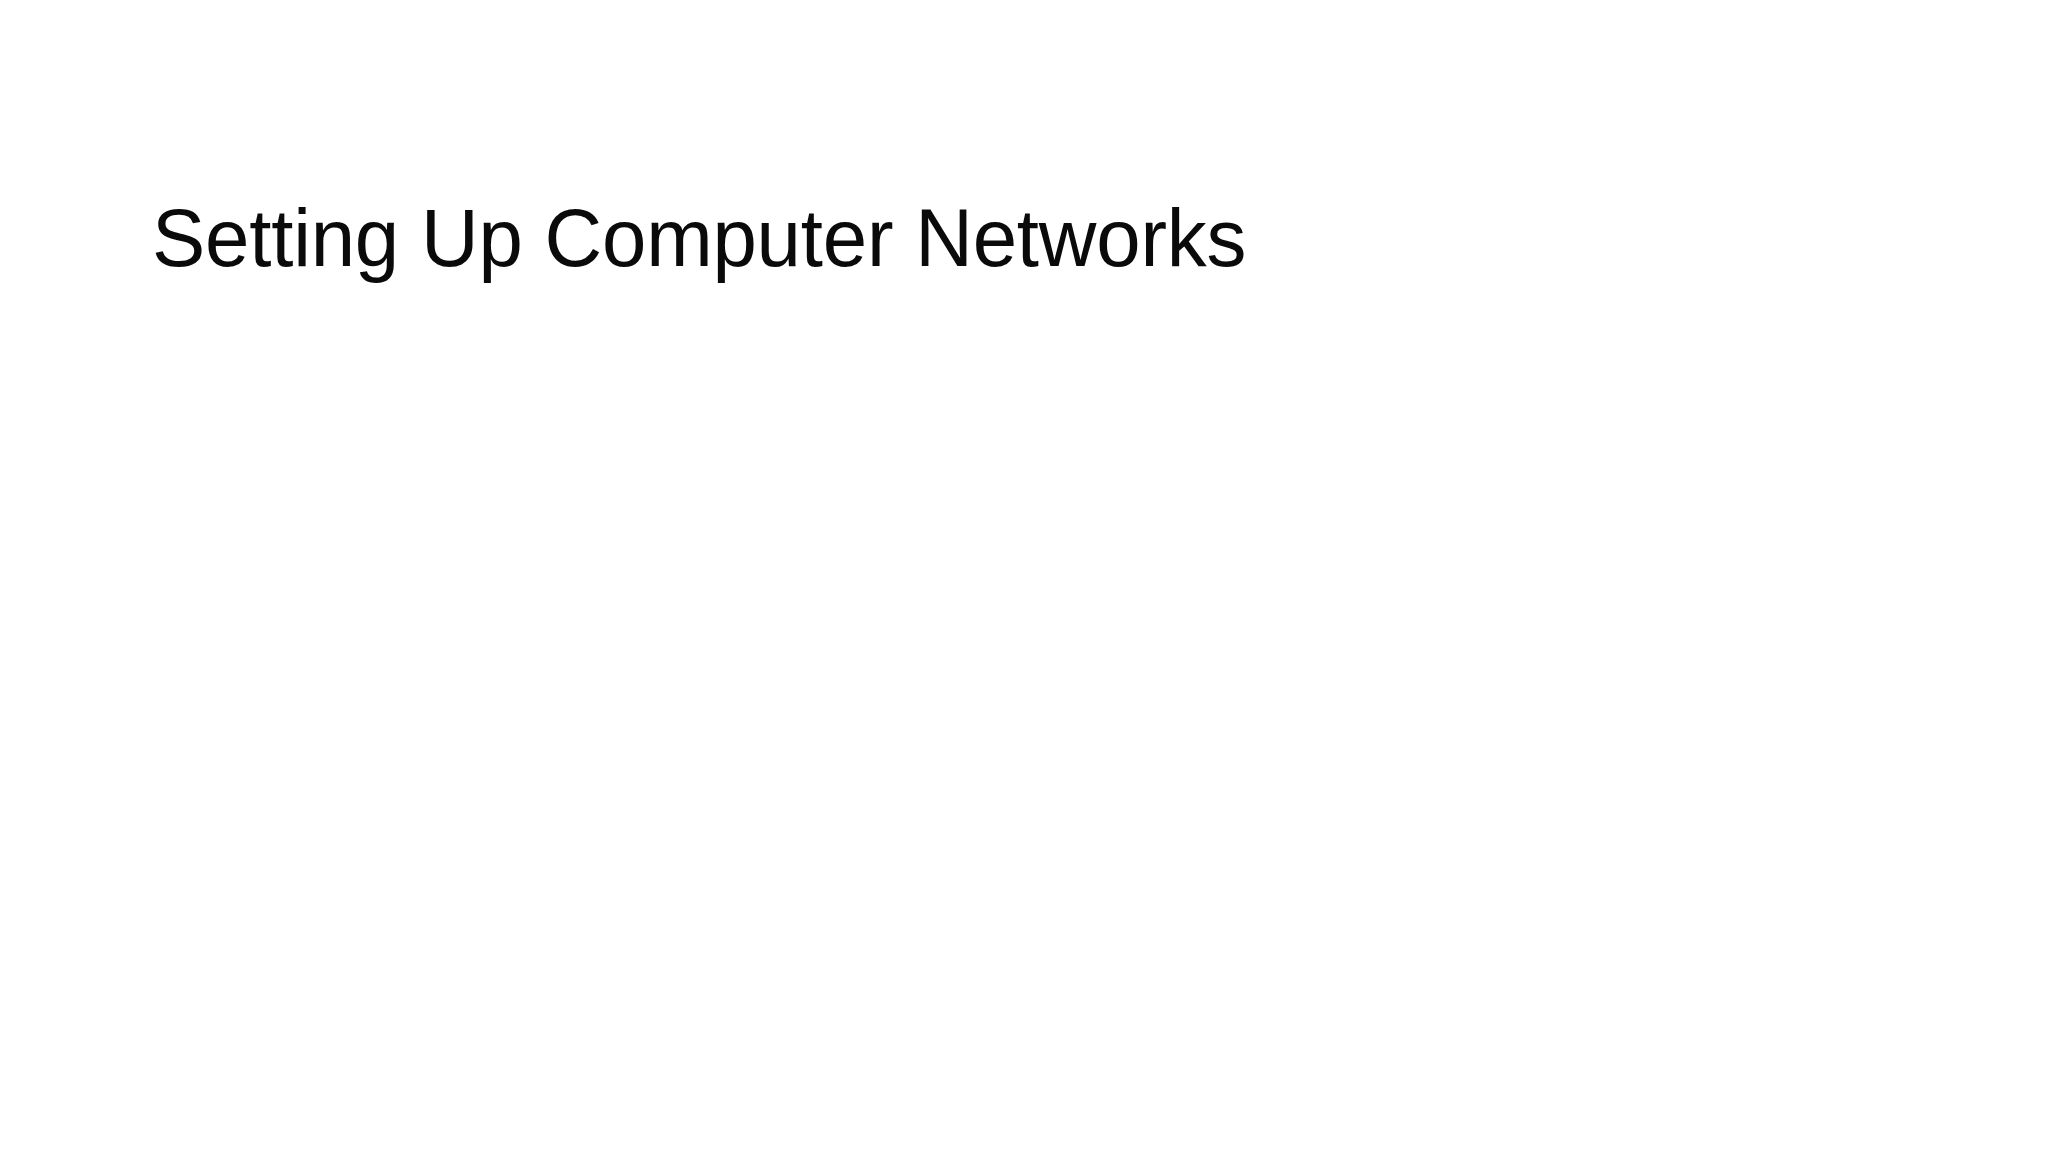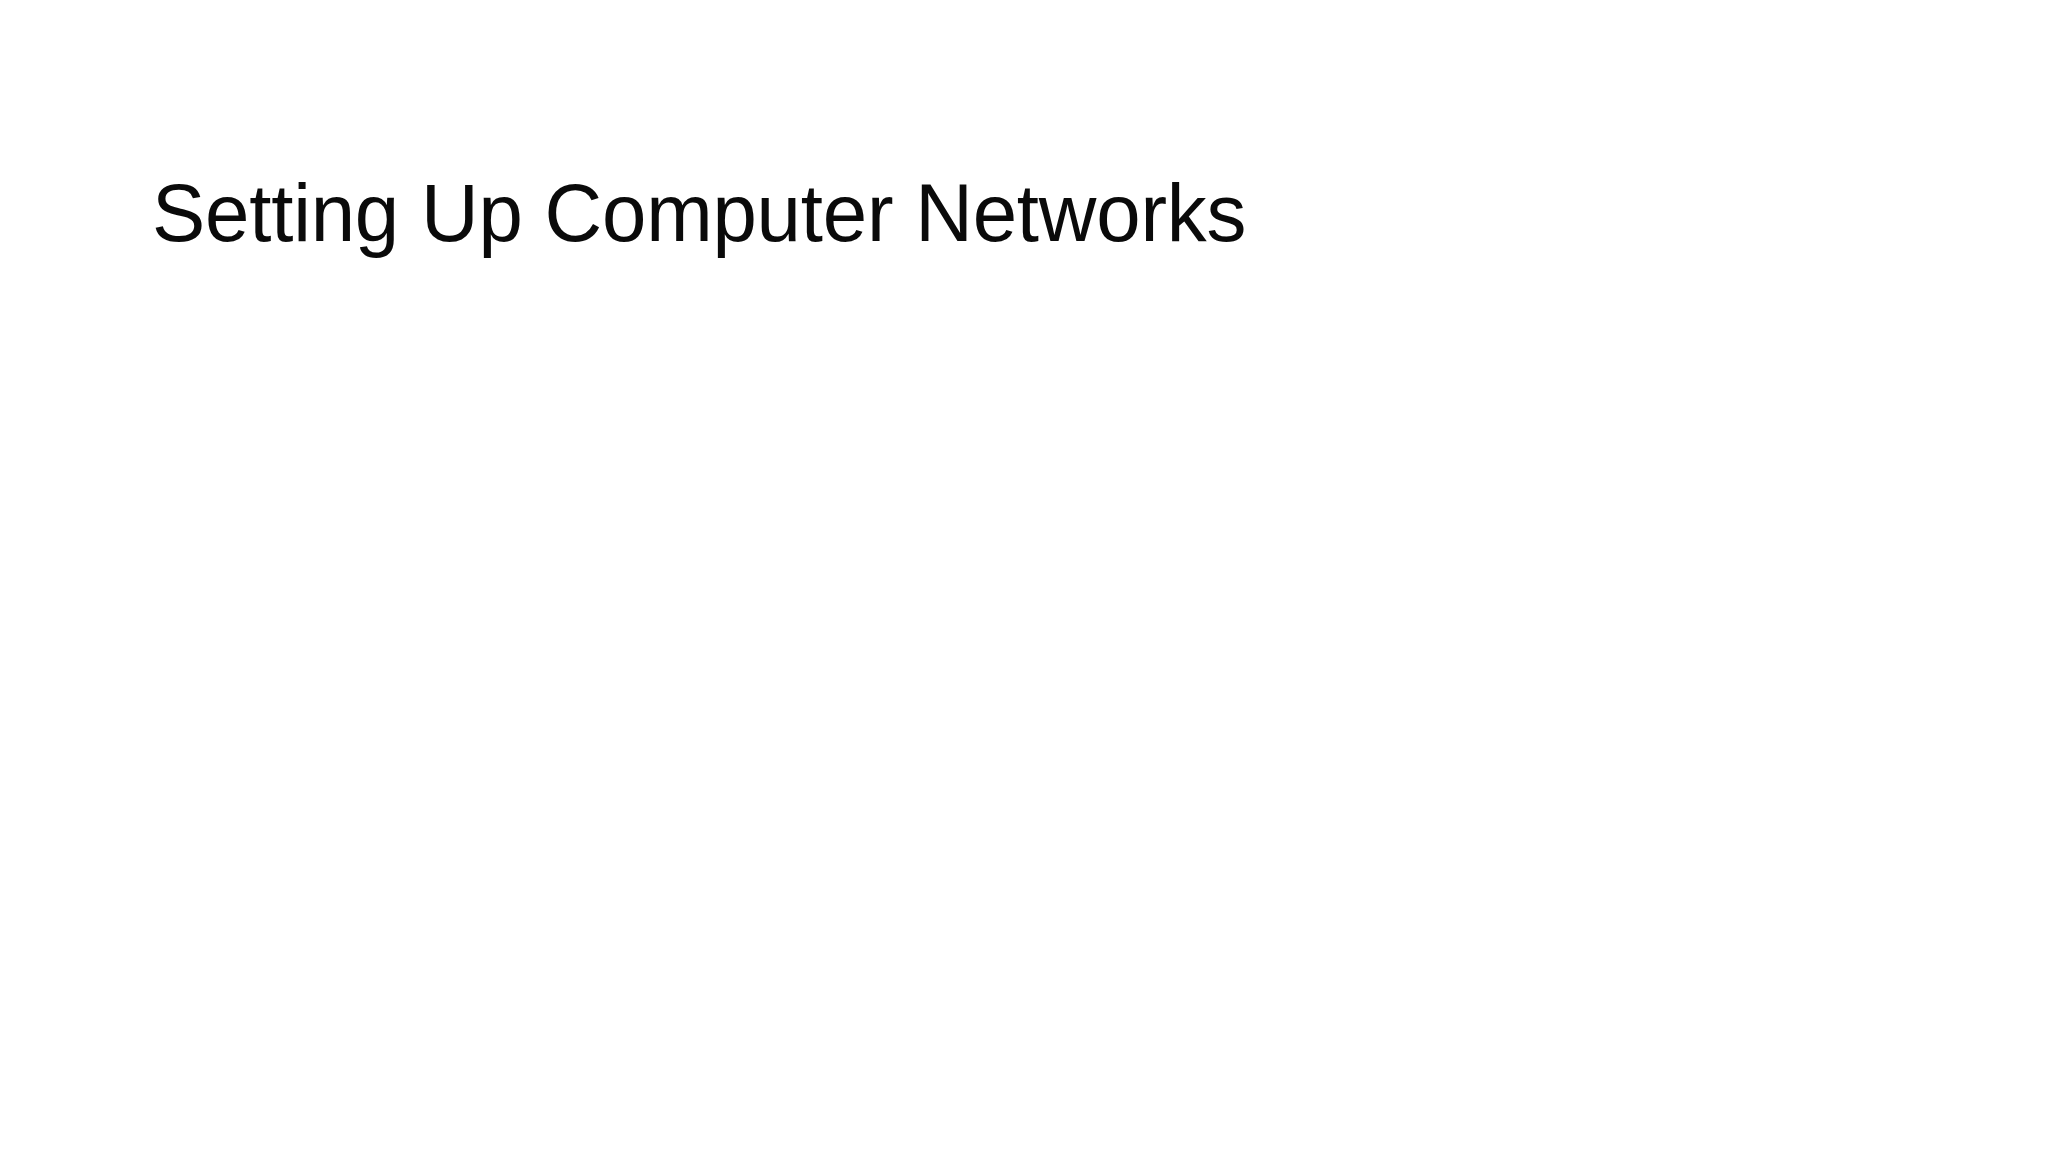--- a/index.html
+++ b/index.html
@@ -22,25 +22,25 @@
     position: relative;
     width: 2048px;
     height: 1152px;
     background: #ffffff;
   }
 
   
   .title-placeholder {
     position: absolute;
     left: 152px;
-    top: 133px;
+    top: 124px;
     width: 1744px;
     height: 160px;
     display: flex;
-    align-items: center;
+    align-items: flex-end;
     justify-content: flex-start;
   }
 
   .slide-title {
     font-family: "Liberation Sans", "DejaVu Sans", sans-serif;
     font-size: 81px;
     font-weight: 400;
     line-height: 1.12;
     letter-spacing: -0.2px;
     color: #0a0a0a;

